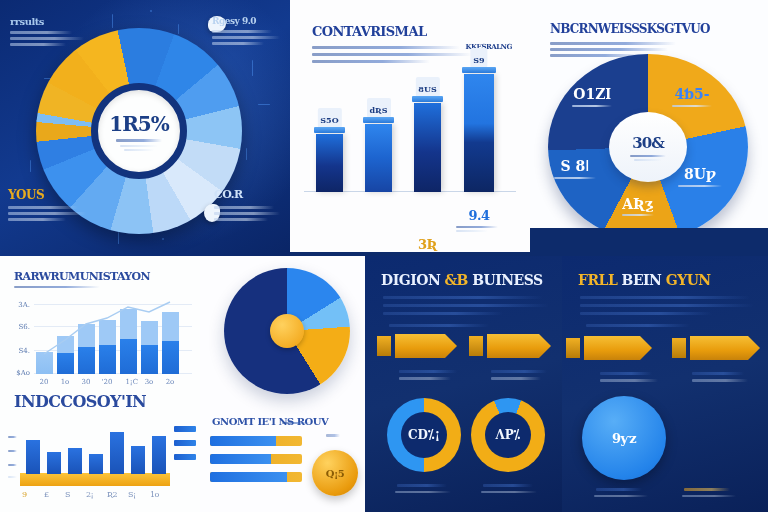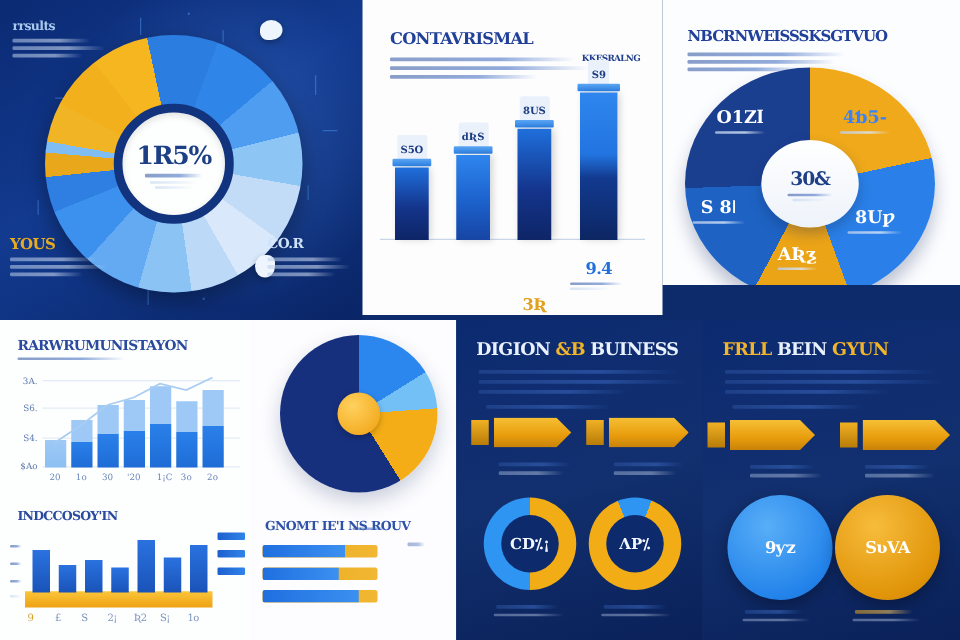--- a/index.html
+++ b/index.html
@@ -139,22 +139,22 @@
   .cb { position:absolute; bottom:0; width:17px;
         background:linear-gradient(180deg,#9ec9f6 0%,#9ec9f6 46%,#2a80ea 46%,#1f6cd6 100%); }
   .ytick { position:absolute; left:-30px; width:26px; text-align:right;
            font-family:"DejaVu Serif",serif; font-size:7px; color:#5d7bb0;
            filter:blur(.3px); }
   .gridln { position:absolute; left:0; right:-6px; height:1px; background:#e3ebf6; }
   .trend { position:absolute; left:0; top:0; width:152px; height:74px; overflow:visible; }
   .xtick { position:absolute; top:78px; width:20px; text-align:center;
            font-family:"DejaVu Serif",serif; font-size:7px; color:#6b87ba; filter:blur(.3px); }
 
-  #p4 .title2 { position:absolute; left:14px; top:152px;
-                font-family:"DejaVu Serif",serif; font-size:10px; font-weight:700;
+  #p4 .title2 { position:absolute; left:14px; top:136px;
+                font-family:"DejaVu Serif",serif; font-size:16px; font-weight:700;
                 color:#2a4a9e; letter-spacing:-.6px; filter:blur(.35px); }
   .bars4 { position:absolute; left:20px; top:176px; width:150px; height:54px; }
   .b4 { position:absolute; bottom:12px; width:14px;
         background:linear-gradient(180deg,#2a72e0,#1a53b8); }
   .orangebase { position:absolute; left:0; right:0; bottom:0; height:13px;
                 background:linear-gradient(180deg,#fcc53a,#eda213); }
   .legend4 { position:absolute; right:4px; top:170px; }
   .legend4 .sw { width:22px; height:6px; margin-bottom:8px; border-radius:1px;
                  background:linear-gradient(90deg,#1d5fcf,#2f84e8); }
 
@@ -249,20 +249,26 @@
     </div>
 
     <div style="position:absolute;left:10px;top:16px;width:86px;">
       <div class="garble" style="font-size:10px;font-weight:700;color:#a8c8ec;letter-spacing:-.5px;">rrsults</div>
       <span class="ghost w" style="width:62px;height:3px;margin-top:4px;"></span>
       <span class="ghost w" style="width:74px;height:3px;margin-top:3px;"></span>
       <span class="ghost w" style="width:56px;height:3px;margin-top:3px;"></span>
     </div>
 
     <div class="bubble" style="left:208px;top:16px;width:18px;height:16px;"></div>
+    <div style="position:absolute;left:212px;top:16px;width:76px;">
+      <div class="garble" style="font-size:9px;font-weight:700;color:#b9d3f0;letter-spacing:-.5px;">Rgesy 9.0</div>
+      <span class="ghost w" style="width:60px;height:3px;margin-top:4px;"></span>
+      <span class="ghost w" style="width:68px;height:3px;margin-top:3px;"></span>
+      <span class="ghost w" style="width:52px;height:3px;margin-top:3px;"></span>
+    </div>
 
     <div class="bubble" style="left:204px;top:204px;width:16px;height:18px;border-radius:50% 6px 50% 50%;"></div>
     <div style="position:absolute;left:214px;top:188px;width:72px;">
       <div class="garble" style="font-size:11px;font-weight:700;color:#cfe2f8;letter-spacing:-.5px;">CO.R</div>
       <span class="ghost w" style="width:60px;height:3px;margin-top:5px;"></span>
       <span class="ghost w" style="width:66px;height:3px;margin-top:3px;"></span>
       <span class="ghost w" style="width:54px;height:3px;margin-top:3px;"></span>
     </div>
   </div>
 
@@ -446,20 +452,23 @@
       <i style="width:72%;"></i>
     </div>
     <div class="pbar" style="top:198px;">
       <i style="width:66%;"></i>
     </div>
     <div class="pbar" style="top:216px;">
       <i style="width:84%;"></i>
     </div>
 
     <span class="ghost d" style="position:absolute;left:126px;top:178px;width:14px;height:3px;opacity:.4;"></span>
+    <div class="coin">
+      <span class="garble">Q¡5</span>
+    </div>
   </div>
 
   <div class="panel navyp" id="p6">
     <div class="ttl">
       <span class="garble" style="color:#e9f1ff;">DIGION</span>
       <span class="garble" style="color:#f2b52a;">&amp;B</span>
       <span class="garble" style="color:#e9f1ff;">BUINESS</span>
     </div>
     <span class="ghost d" style="position:absolute;left:18px;top:40px;width:160px;height:3px;"></span>
     <span class="ghost d" style="position:absolute;left:18px;top:48px;width:166px;height:3px;"></span>
@@ -512,23 +521,20 @@
     <div class="arrowbar" style="left:128px;top:80px;width:70px;"></div>
 
     <span class="ghost d" style="position:absolute;left:38px;top:116px;width:52px;height:3px;"></span>
     <span class="ghost w" style="position:absolute;left:38px;top:123px;width:58px;height:3px;opacity:.4;"></span>
     <span class="ghost d" style="position:absolute;left:130px;top:116px;width:52px;height:3px;"></span>
     <span class="ghost w" style="position:absolute;left:130px;top:123px;width:56px;height:3px;opacity:.4;"></span>
 
     <div class="bigcirc" style="left:20px;top:140px;background:radial-gradient(circle at 38% 30%,#58aef7,#2383ea 72%,#1a6bd0);">
       <span class="garble">9ƴz</span>
     </div>
-    <div class="bigcirc" style="left:106px;top:140px;background:radial-gradient(circle at 38% 30%,#f7bc3c,#e09408 72%,#c07c05);">
-      <span class="garble">SʋVA</span>
-    </div>
 
     <span class="ghost d" style="position:absolute;left:34px;top:232px;width:46px;height:3px;"></span>
     <span class="ghost w" style="position:absolute;left:32px;top:239px;width:54px;height:2px;opacity:.4;"></span>
     <span class="ghost o" style="position:absolute;left:122px;top:232px;width:46px;height:3px;"></span>
     <span class="ghost w" style="position:absolute;left:120px;top:239px;width:54px;height:2px;opacity:.4;"></span>
   </div>
 
 </div>
 
 </body></html>

